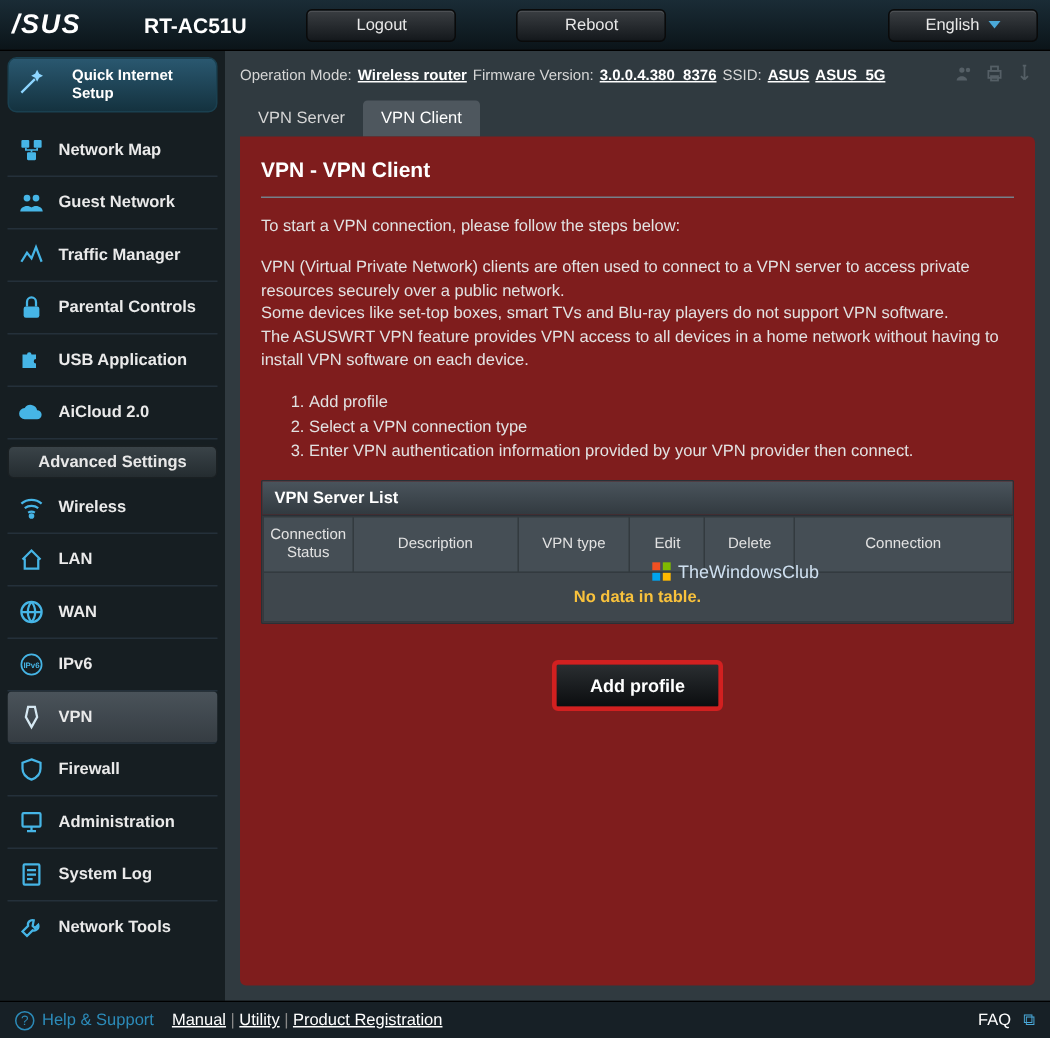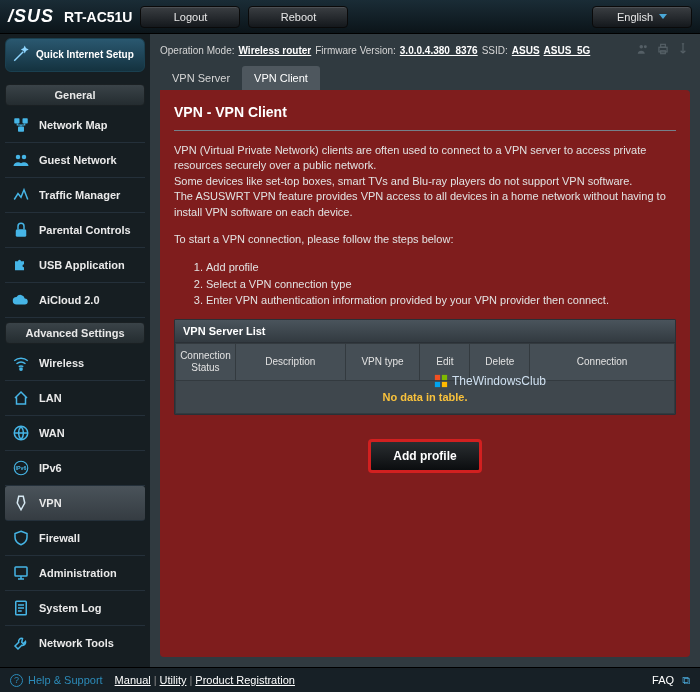--- a/index.html
+++ b/index.html
@@ -11,20 +11,21 @@
   color: #d6d6d6;
   overflow: hidden;
 }
 .topbar {
   height: 34px;
   background: linear-gradient(#1a2c36, #0b1419);
   display: flex;
   align-items: center;
   padding: 0 8px;
   border-bottom: 1px solid #000;
+  gap: 32px;
 }
 .brand {
   font-size: 18px; font-weight: bold; color: #fff;
   font-style: italic;
   margin-right: 10px;
   letter-spacing: 1px;
 }
 .model { font-size: 14px; color: #fff; font-weight: bold; margin-right: auto; }
 .top-btn {
   background: linear-gradient(#3a3e42, #14181c);
@@ -60,21 +61,21 @@
 .qis-btn {
   background: linear-gradient(#2a5870, #14323f);
   border: 1px solid #1a4050;
   border-radius: 6px;
   padding: 6px 6px;
   display: flex; align-items: center;
   cursor: pointer;
   margin-bottom: 8px;
 }
 .wand-icon svg { width: 18px; height: 18px; }
-.qis-text { font-size: 10px; font-weight: bold; color: #fff; line-height: 1.15; margin-left: 6px; }
+.qis-text { font-size: 10px; font-weight: bold; color: #fff; line-height: 1.15; margin-left: 18px; }
 .side-section-title {
   background: linear-gradient(#3a4348, #242c30);
   border: 1px solid #1a2023;
   border-radius: 4px;
   font-size: 11px;
   color: #e8e8e8;
   font-weight: bold;
   text-align: center;
   padding: 4px 0;
   margin-bottom: 2px;
@@ -285,21 +286,20 @@
     <div class="qis-btn">
       <span class="wand-icon">
         <svg viewBox="0 0 24 24" fill="none" stroke="#8ed6ff" stroke-width="2">
             <path d="M3 21L15 9"></path>
             <path d="M17 3l1 2 2 1-2 1-1 2-1-2-2-1 2-1z" fill="#8ed6ff"></path>
           </svg>
       </span>
       <span class="qis-text">Quick Internet Setup</span>
     </div>
 
-    <div class="side-section-title">General</div>
 
     <div class="side-item">
       <span class="side-icon">
           <svg viewBox="0 0 24 24" fill="#46b5e6">
             <rect x="3" y="3" width="7" height="7" rx="1"></rect>
             <rect x="14" y="3" width="7" height="7" rx="1"></rect>
             <rect x="8" y="14" width="8" height="7" rx="1"></rect>
             <path d="M7 10v2h10v-2M12 12v2" stroke="#46b5e6" stroke-width="1.5" fill="none"></path>
           </svg>
         </span>
@@ -456,26 +456,26 @@
       </span>
     </div>
 
     <div class="tabs">
       <div class="tab">VPN Server</div>
       <div class="tab active">VPN Client</div>
     </div>
 
     <div class="panel">
       <h2>VPN - VPN Client</h2>
+      <div class="para">To start a VPN connection, please follow the steps below:</div>
       <div class="para">
         <span>VPN (Virtual Private Network) clients are often used to connect to a VPN server to access private resources securely over a public network.</span><br>
         <span>Some devices like set-top boxes, smart TVs and Blu-ray players do not support VPN software.</span><br>
         <span>The ASUSWRT VPN feature provides VPN access to all devices in a home network without having to install VPN software on each device.</span>
       </div>
-      <div class="para">To start a VPN connection, please follow the steps below:</div>
       <ol class="steps">
         <li>Add profile</li>
         <li>Select a VPN connection type</li>
         <li>Enter VPN authentication information provided by your VPN provider then connect.</li>
       </ol>
 
       <div class="server-list-box">
         <div class="server-list-title">VPN Server List</div>
         <table class="srv-table">
           <thead>

